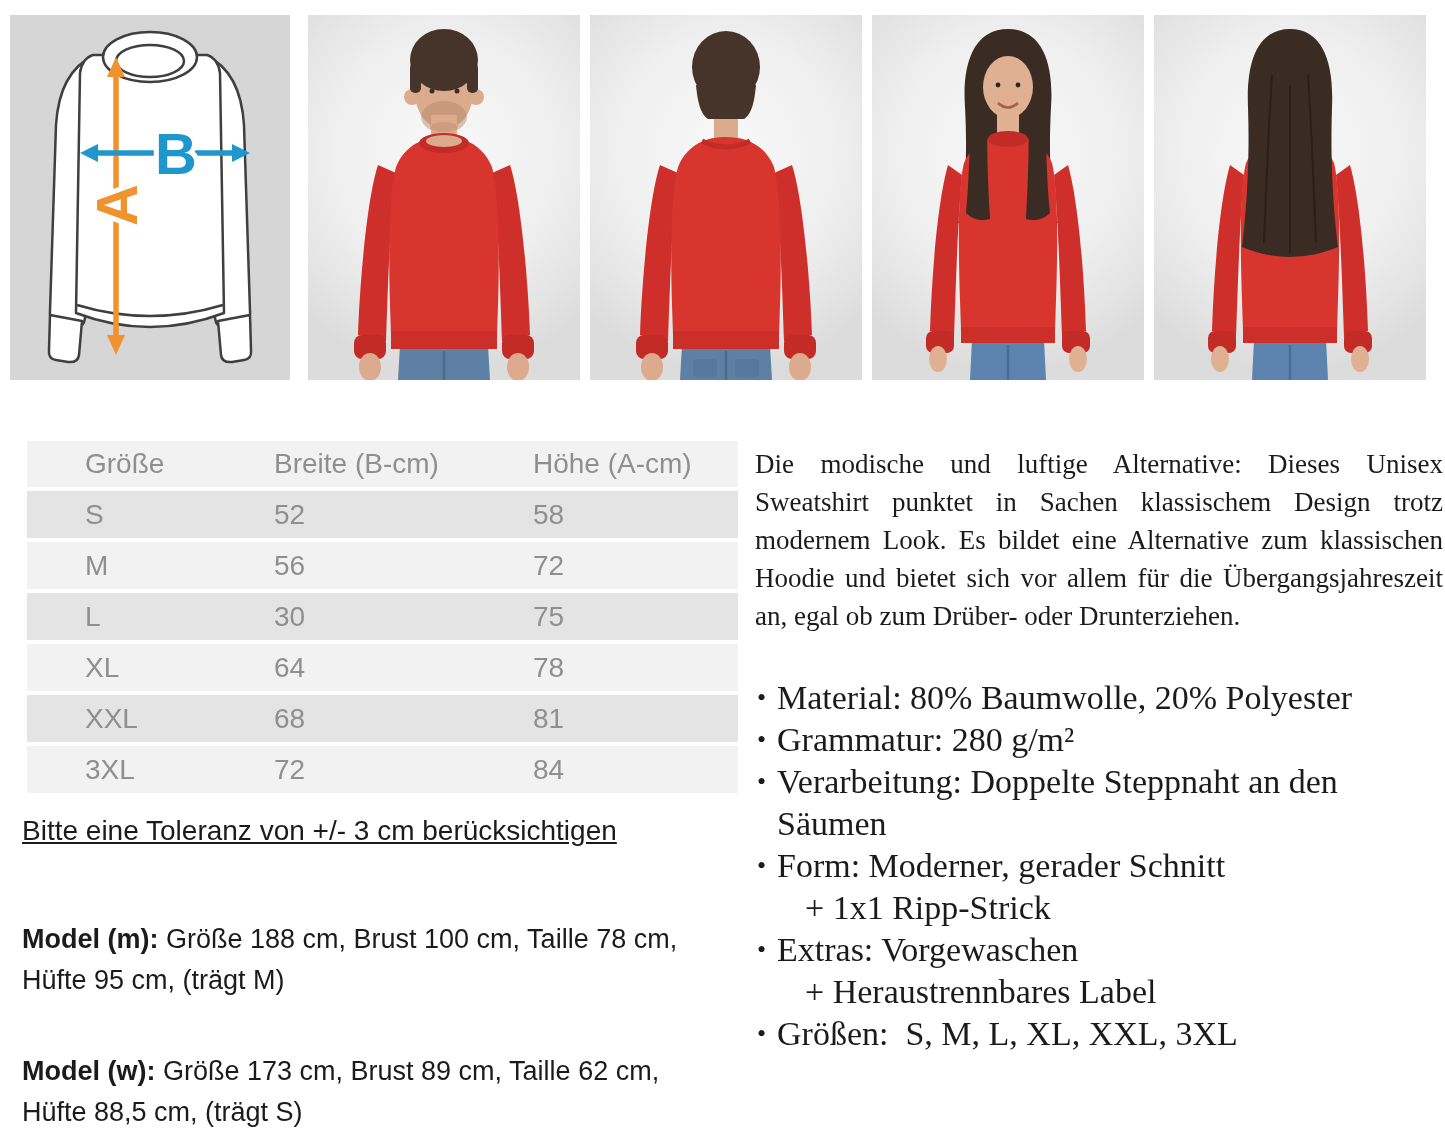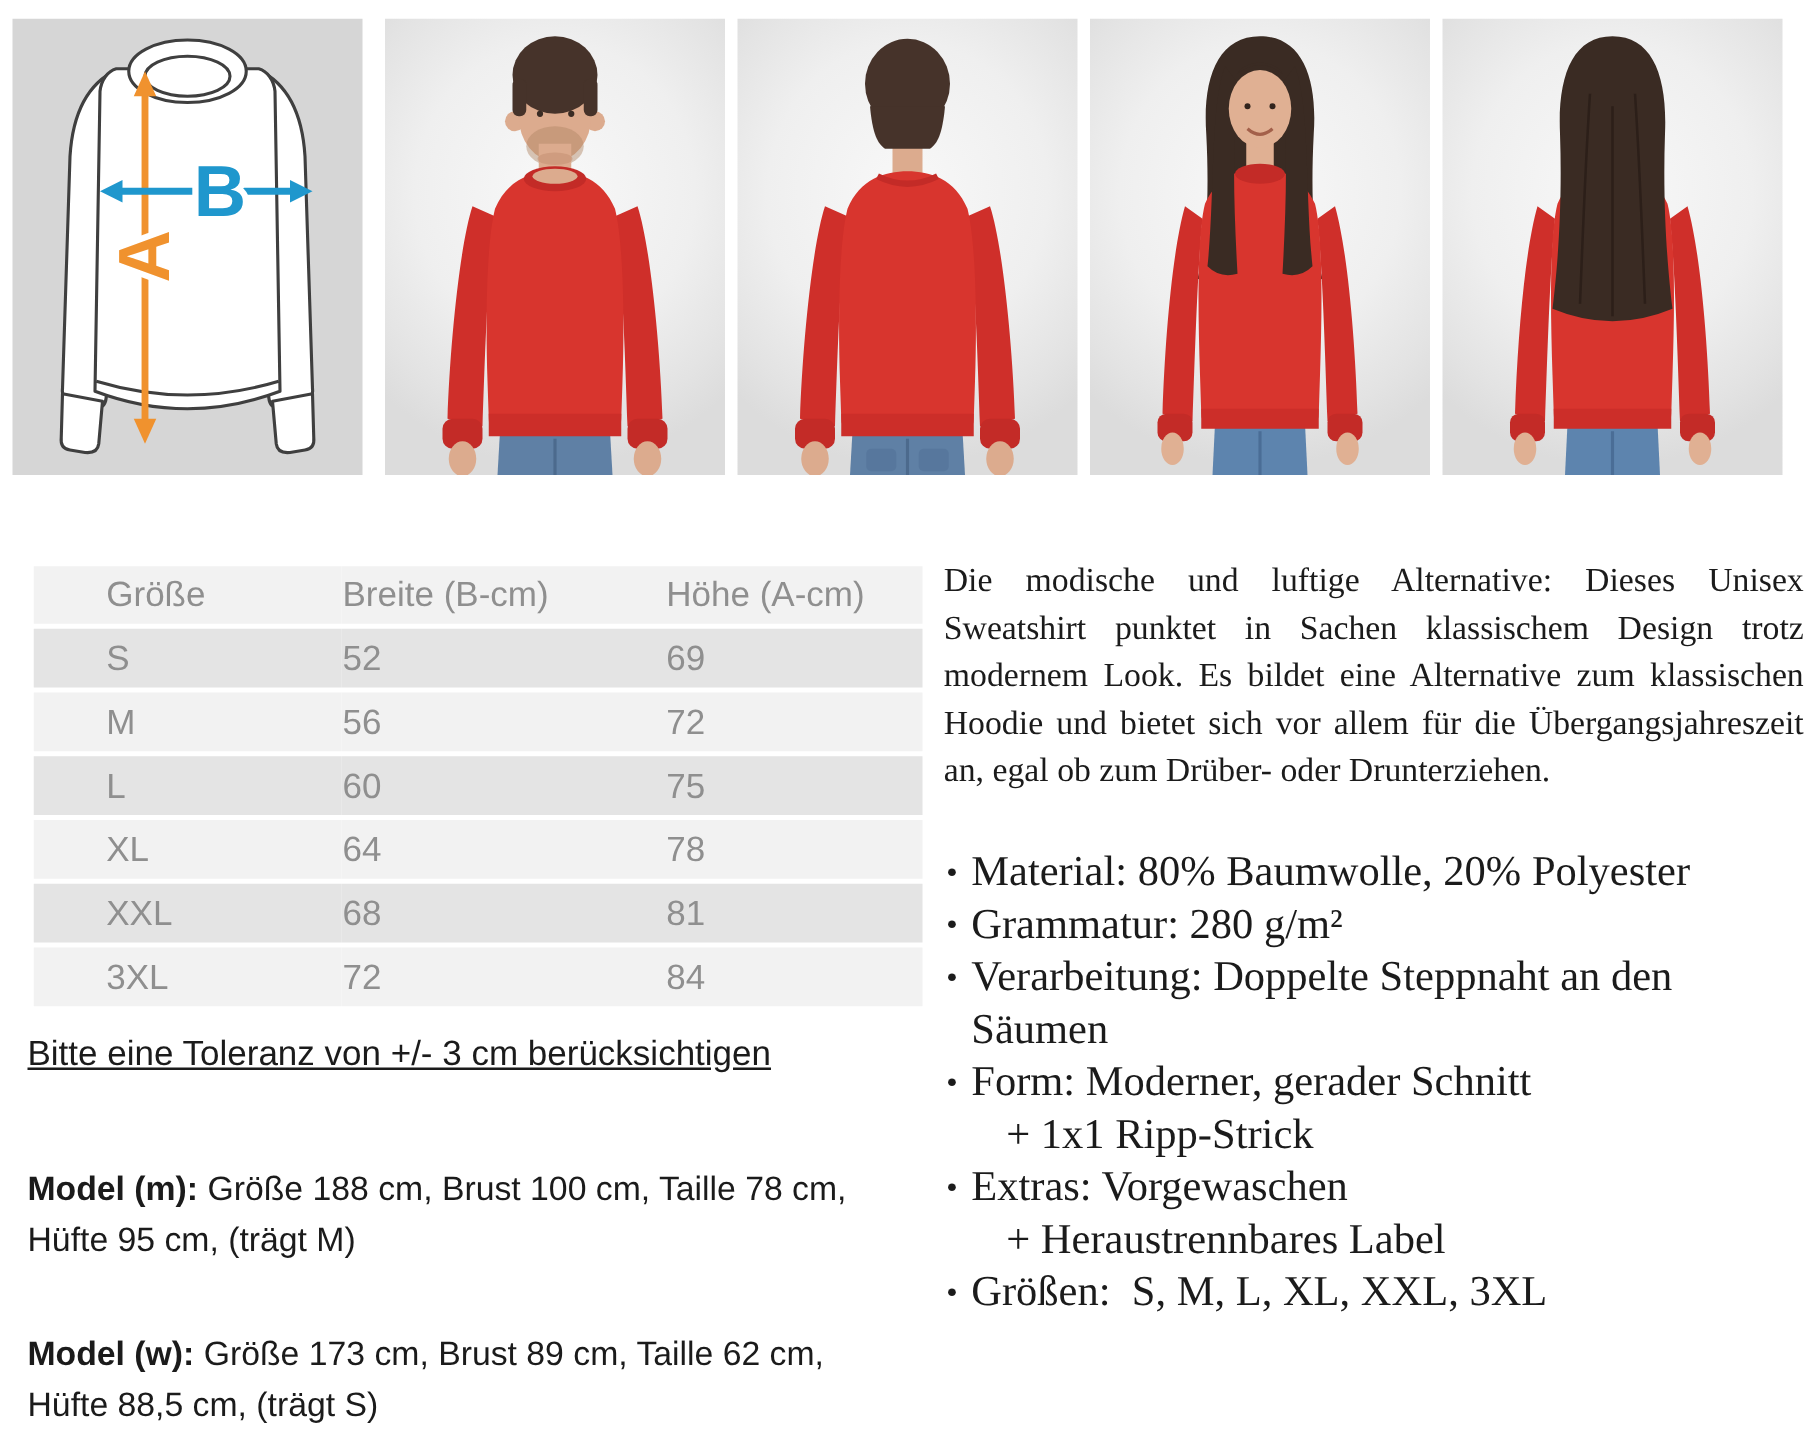--- a/index.html
+++ b/index.html
@@ -11,21 +11,21 @@
   
   .gallery{position:absolute;left:10px;top:15px;display:flex;}
   .tile{height:365px;flex:0 0 auto;overflow:hidden;}
   .tile.diagram{width:280px;background:#d6d6d6;margin-right:18px;}
   .tile.photo{width:272px;margin-right:10px;
     background:radial-gradient(ellipse 75% 60% at 50% 38%, #f8f8f8 0%, #efefef 55%, #e3e3e3 85%, #dcdcdc 100%);}
   .tile.photo:last-child{margin-right:0;}
   .tile svg{display:block;width:100%;height:100%;}
   
   .content{position:absolute;left:0;top:437px;width:1445px;}
-  .left-col{position:absolute;left:22px;top:12px;width:712px;}
+  .left-col{position:absolute;left:22px;top:0;width:712px;}
   .right-col{position:absolute;left:755px;top:8px;width:688px;font-family:Liberation Serif, serif;}
   
   table.size-chart{border-collapse:separate;border-spacing:0 4px;width:706px;margin-left:5px;
     font-size:28px;color:#8f8f8f;table-layout:fixed;}
   table.size-chart th{font-weight:normal;text-align:left;background:#f2f2f2;height:44px;}
   table.size-chart td{height:45px;}
   table.size-chart tr.dark td{background:#e4e4e4;}
   table.size-chart tr.light td{background:#f2f2f2;}
   table.size-chart th:first-child,table.size-chart td:first-child{padding-left:58px;width:187px;}
   table.size-chart th:nth-child(2),table.size-chart td:nth-child(2){width:257px;}
@@ -200,30 +200,30 @@
         <tr>
           <th>Größe</th>
           <th>Breite (B-cm)</th>
           <th>Höhe (A-cm)</th>
         </tr>
       </thead>
       <tbody>
         <tr class="dark">
           <td>S</td>
           <td>52</td>
-          <td>69</td>
+          <td>58</td>
         </tr>
         <tr class="light">
           <td>M</td>
           <td>56</td>
           <td>72</td>
         </tr>
         <tr class="dark">
           <td>L</td>
-          <td>60</td>
+          <td>30</td>
           <td>75</td>
         </tr>
         <tr class="light">
           <td>XL</td>
           <td>64</td>
           <td>78</td>
         </tr>
         <tr class="dark">
           <td>XXL</td>
           <td>68</td>

